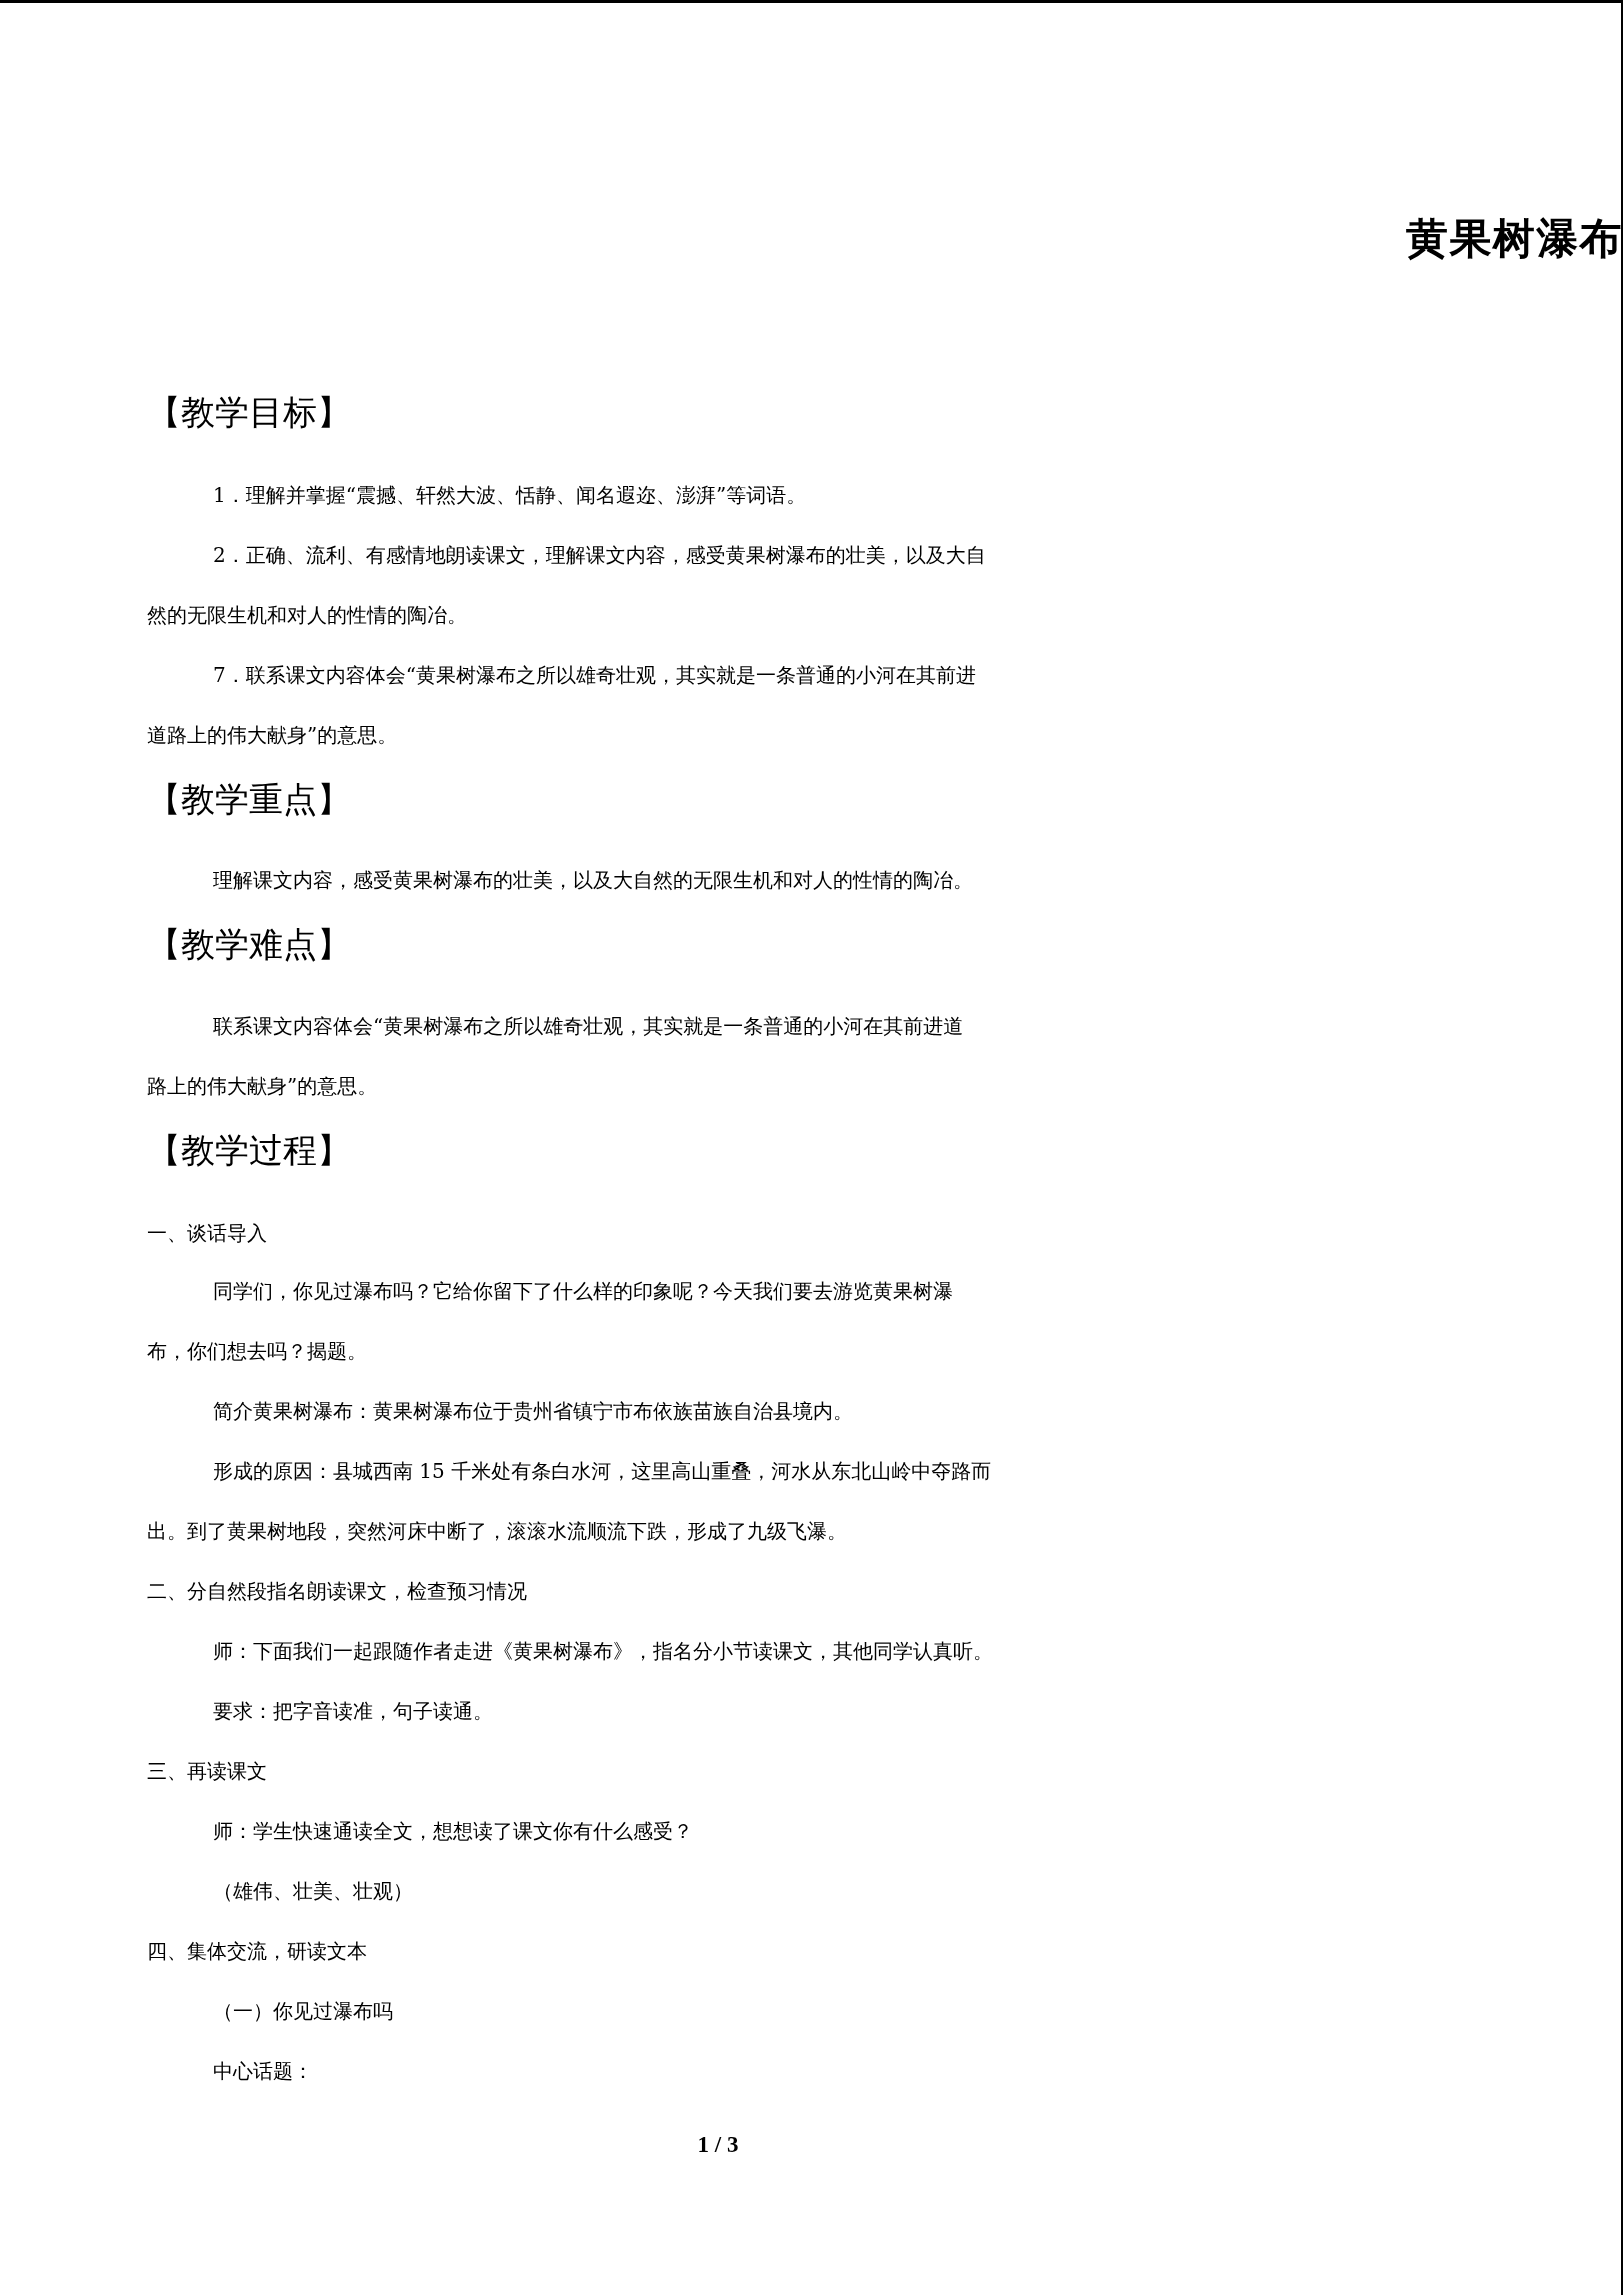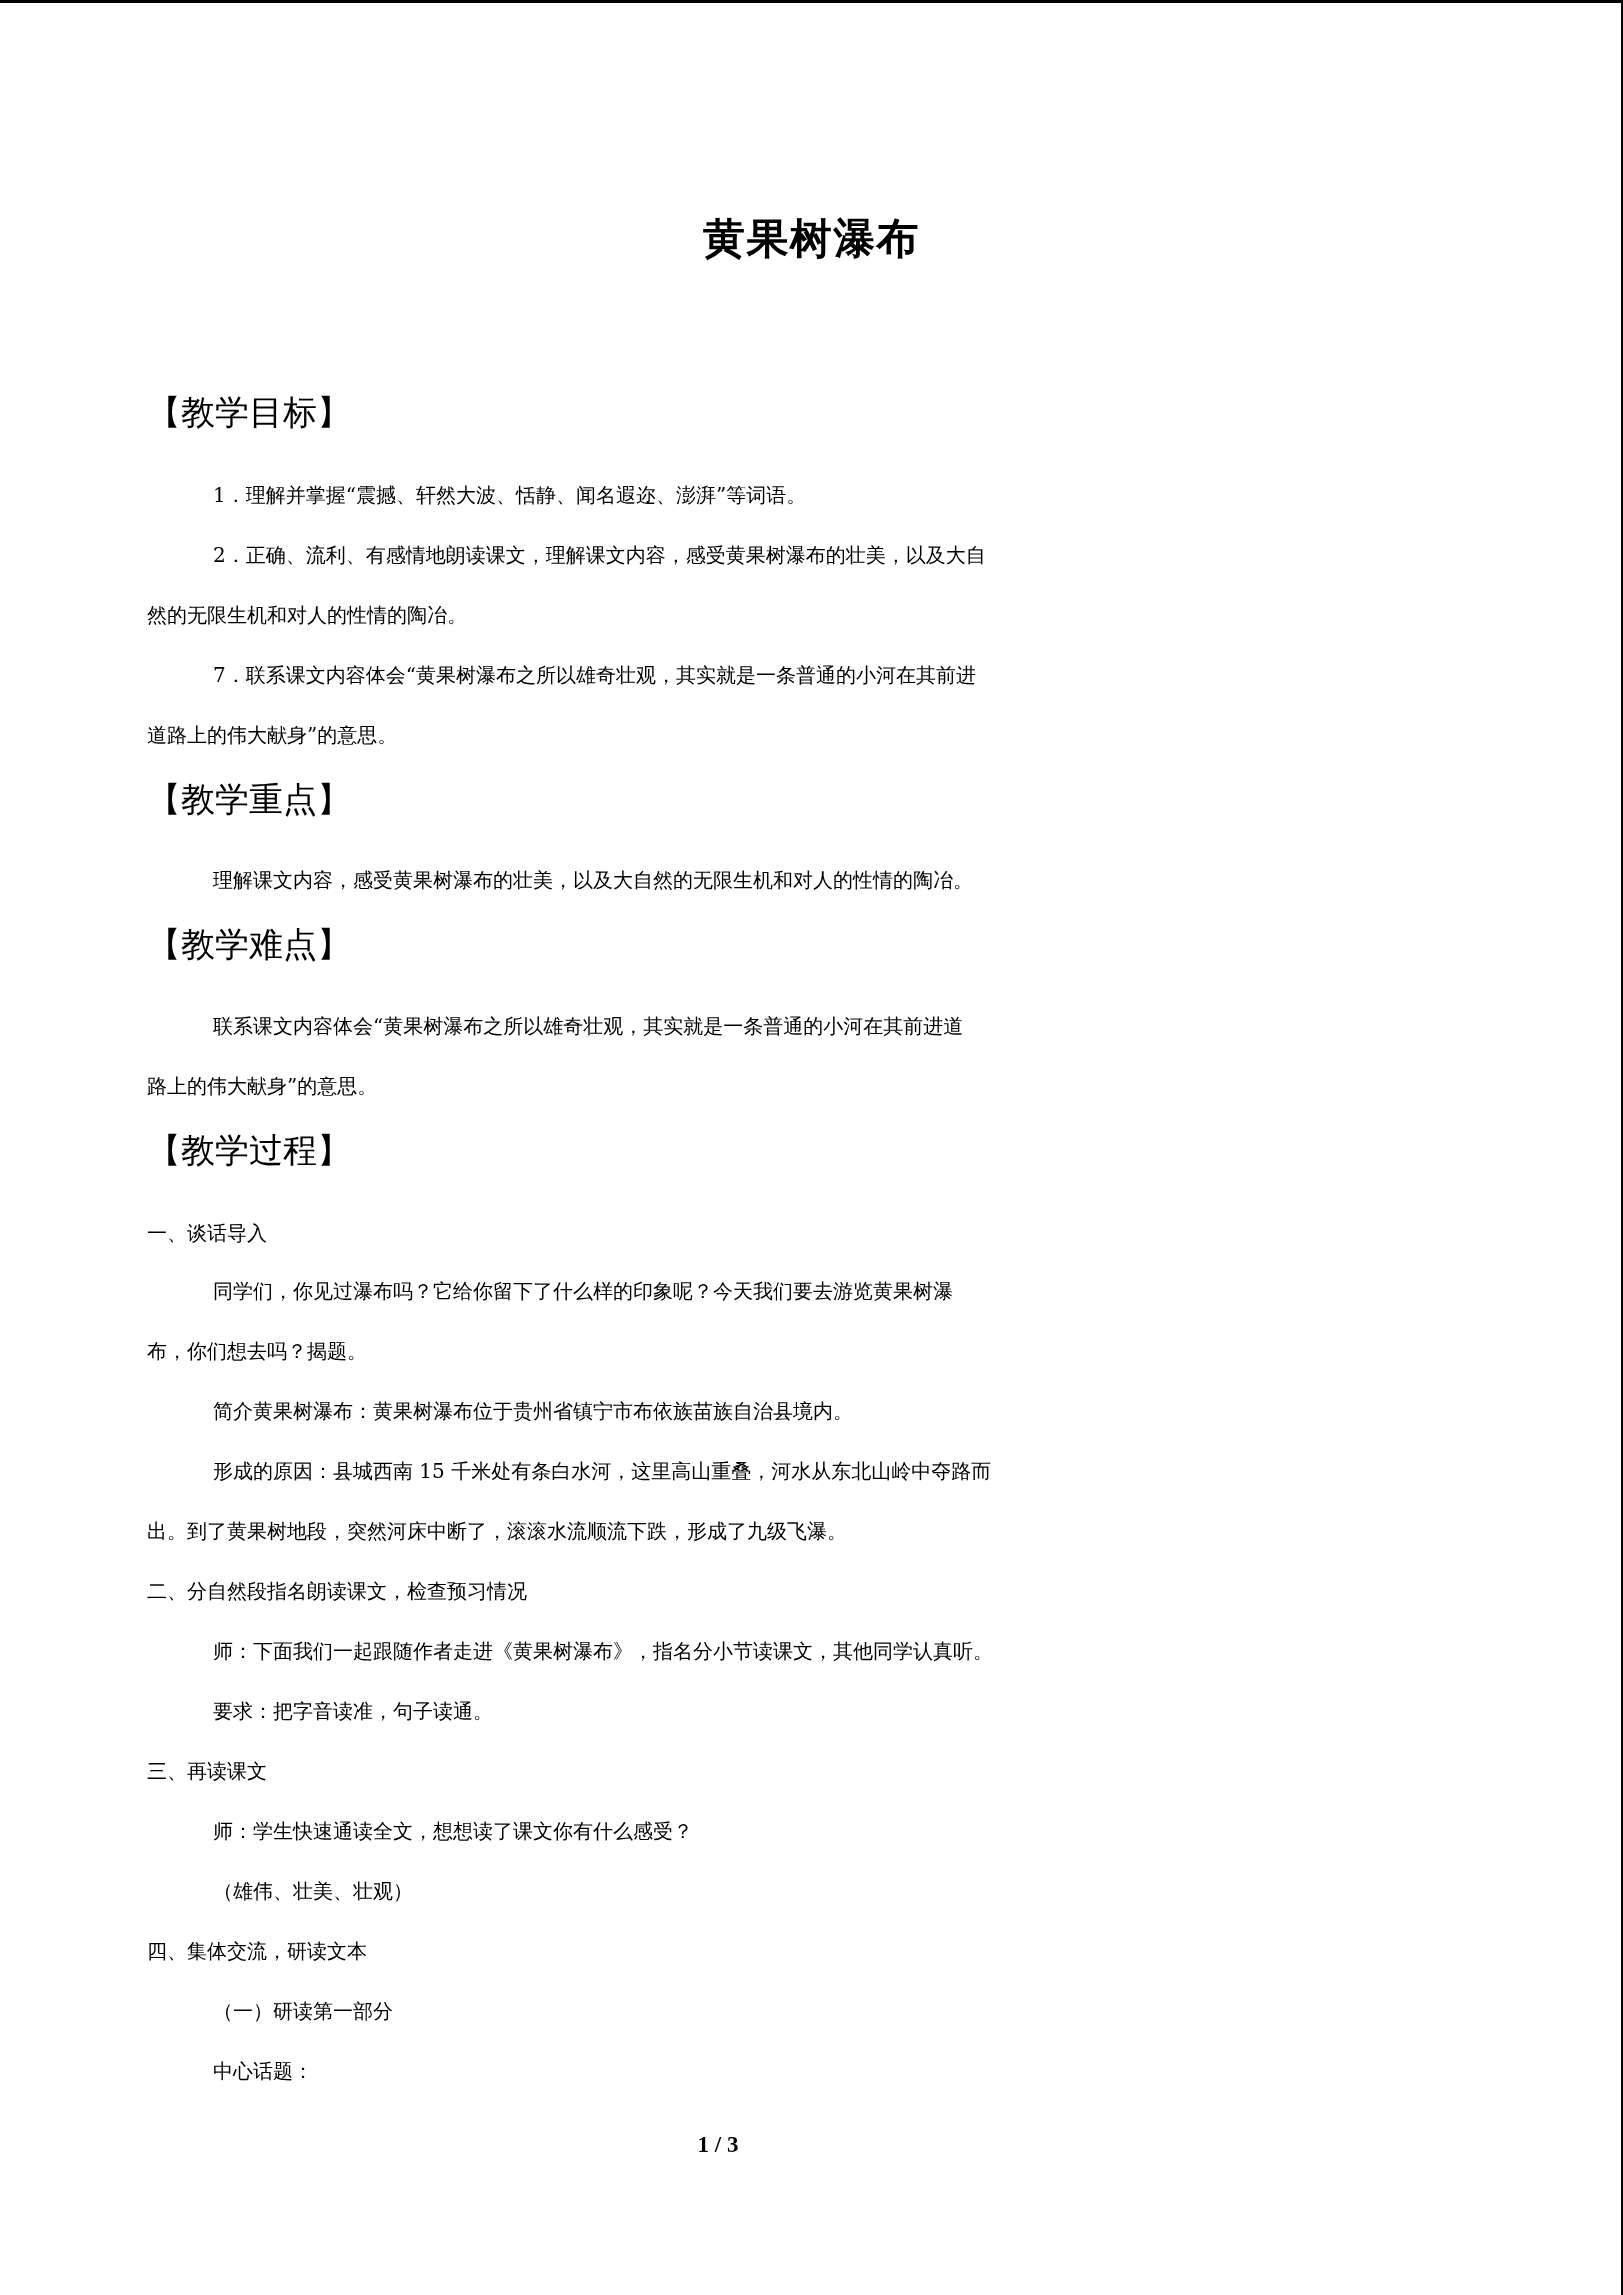--- a/index.html
+++ b/index.html
@@ -1,20 +1,20 @@
 <!DOCTYPE html>
 <html style="font-size:11px"><head>
 <meta charset="utf-8">
 <style>
   html, body { margin: 0; padding: 0; background: #ffffff; }
   body { width: 1623px; height: 2295px; position: relative; overflow: hidden;
          font-family: "DejaVu Serif", "Liberation Serif", serif; color: #000; }
   .frame-top { position: absolute; left: 0; top: 0; width: 1623px; height: 2.7px; background: #000; }
   .frame-right { position: absolute; right: 0; top: 0; width: 2px; height: 2295px; background: #000; }
-  .title { position: absolute; left: 0; width: 1623px; top: 213px; text-align: center;
+  .title { position: absolute; left: 0; width: 1623px; top: 213px; text-align: right;
            font-size: 42px; font-weight: bold; line-height: 52px; letter-spacing: 1.4px; }
   .line { position: absolute; left: 147px; width: 1326px; font-size: 20px; line-height: 41px; white-space: nowrap; }
   .indent { left: 213px; width: 1259px; }
   .heading { position: absolute; left: 147px; font-family: "DejaVu Sans", "Liberation Sans", sans-serif;
              font-size: 34px; font-weight: normal; line-height: 44px; white-space: nowrap; }
   .page-num { position: absolute; left: 0; width: 1436px; top: 2131px; text-align: center;
               font-family: "Liberation Serif", serif; font-weight: bold; font-size: 23px; line-height: 27px; }
 </style>
 </head>
 <body>
@@ -45,17 +45,17 @@
 <div class="line indent" style="top:1391px">简介黄果树瀑布：黄果树瀑布位于贵州省镇宁市布依族苗族自治县境内。</div>
 <div class="line indent" style="top:1451px">形成的原因：县城西南 15 千米处有条白水河，这里高山重叠，河水从东北山岭中夺路而</div>
 <div class="line" style="top:1511px">出。到了黄果树地段，突然河床中断了，滚滚水流顺流下跌，形成了九级飞瀑。</div>
 <div class="line" style="top:1571px">二、分自然段指名朗读课文，检查预习情况</div>
 <div class="line indent" style="top:1631px">师：下面我们一起跟随作者走进《黄果树瀑布》，指名分小节读课文，其他同学认真听。</div>
 <div class="line indent" style="top:1691px">要求：把字音读准，句子读通。</div>
 <div class="line" style="top:1751px">三、再读课文</div>
 <div class="line indent" style="top:1811px">师：学生快速通读全文，想想读了课文你有什么感受？</div>
 <div class="line indent" style="top:1871px">（雄伟、壮美、壮观）</div>
 <div class="line" style="top:1931px">四、集体交流，研读文本</div>
-<div class="line indent" style="top:1991px">（一）研读第一部分</div>
+<div class="line indent" style="top:1991px">（一）你见过瀑布吗</div>
 <div class="line indent" style="top:2051px">中心话题：</div>
 
 <div class="page-num">1 / 3</div>
 
 
 </body></html>

